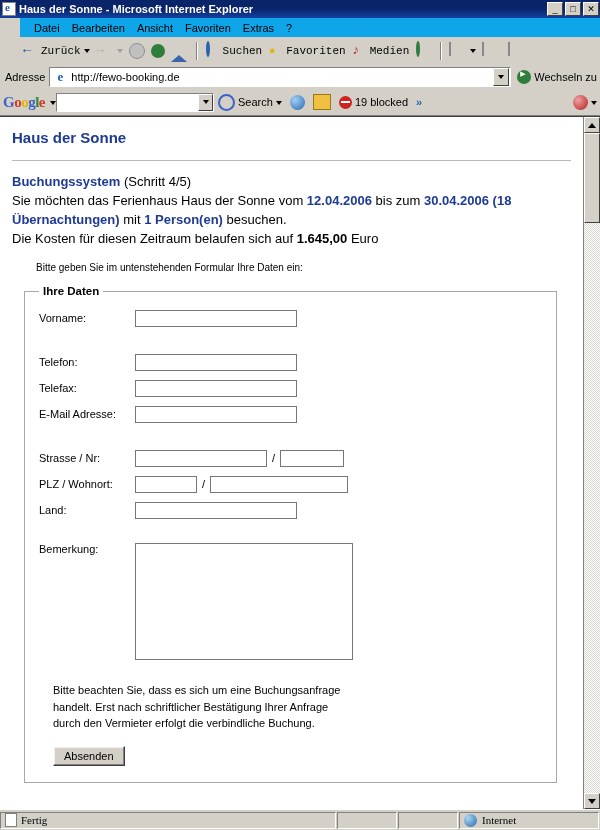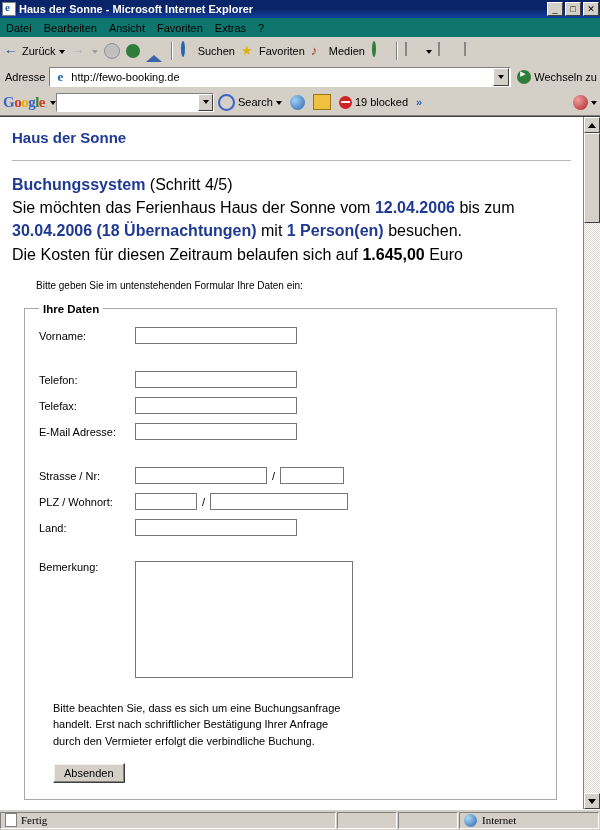--- a/index.html
+++ b/index.html
@@ -68,37 +68,39 @@
     line-height: 12px;
     text-align: center;
     box-sizing: border-box;
     font-family: "Liberation Sans", sans-serif;
   }
   
   .menubar {
     height: 19px;
     display: flex;
     align-items: center;
-    padding-left: 0;
+    padding-left: 8px;
     border-bottom: 1px solid #d4d0c8;
-    background: #0f766e;
+    background: #0ea5e9;
+    margin-left: 20px;
   }
   .menu-item {
     padding: 2px 6px;
     font-size: 11px;
     color: #000;
   }
   
   .toolbar {
     height: 26px;
     display: flex;
     align-items: center;
-    padding-left: 1px;
+    padding-left: 20px;
     background: #d4d0c8;
     border-bottom: 1px solid #d4d0c8;
+    font-family: Liberation Mono, monospace;
   }
   .tb-btn {
     display: flex;
     align-items: center;
     height: 22px;
     padding: 0 3px;
     font-size: 11px;
     color: #000;
     white-space: nowrap;
   }
@@ -413,21 +415,21 @@
     font-size: 15px;
     margin: 2px 0 14px 0;
     font-weight: bold;
   }
   .hr {
     border: none;
     border-top: 1px solid #b8b8b8;
     margin: 4px 0 12px 0;
   }
   .intro {
-    font-size: 16px;
+    font-size: 13px;
     color: #000;
     line-height: 1.45;
     margin-bottom: 12px;
   }
   .intro .hl { color: #1f3a93; font-weight: bold; }
   .intro .bold { font-weight: bold; }
   .instr {
     font-size: 10px;
     margin: 14px 0 12px 0;
     padding-left: 24px;

